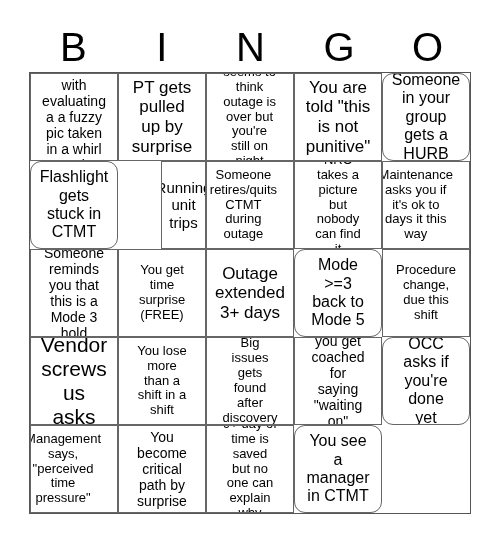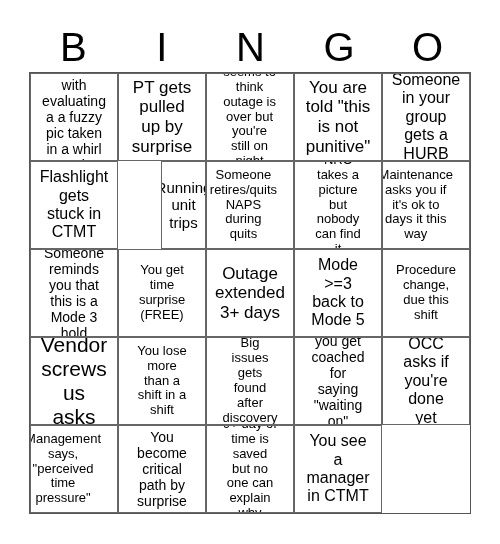--- a/index.html
+++ b/index.html
@@ -7,21 +7,21 @@
   .header { position: absolute; left: 29px; top: 22px; width: 443px; height: 50px; display: flex; }
   .header .letter { flex: 1; text-align: center; font-size: 40px; line-height: 50px; font-family: "Liberation Sans", sans-serif; }
   .grid { position: absolute; left: 29px; top: 72px; width: 442px; height: 442px; display: grid;
           grid-template-columns: repeat(5, 1fr); grid-template-rows: repeat(5, 1fr);
           border: 1px solid #555; box-sizing: border-box; }
   .cell { border: 1px solid #666; display: flex; align-items: center; justify-content: center;
           text-align: center; padding: 2px 16px; box-sizing: border-box; overflow: hidden; line-height: 1.15; }
   .s13 { font-size: 13px; justify-content: flex-end; }
   .s14 { font-size: 14px; }
   .s15 { font-size: 13px; }
-  .s16 { font-size: 16px; }
+  .s16 { font-size: 16px; border-radius: 11px; }
   .s17 { font-size: 17px; }
   .s20 { font-size: 15px; margin-left: 43px; }
   .s21 { font-size: 21px; }
 </style>
 </head>
 <body>
 
 <div class="header">
   <div class="letter">B</div>
   <div class="letter">I</div>
@@ -47,21 +47,21 @@
       <span>Someone in your group gets a HURB</span>
     </div>
 
   <div class="cell s16">
       <span>Flashlight gets stuck in CTMT</span>
     </div>
   <div class="cell s20">
       <span>Running unit trips</span>
     </div>
   <div class="cell s13">
-      <span>Someone retires/quits NAPS during quits</span>
+      <span>Someone retires/quits CTMT during outage</span>
     </div>
   <div class="cell s15">
       <span>NRC takes a picture but nobody can find it</span>
     </div>
 
   <div class="cell s13">
       <span>Maintenance asks you if it's ok to days it this way</span>
     </div>
   <div class="cell s14">
       <span>Someone reminds you that this is a Mode 3 hold</span>

